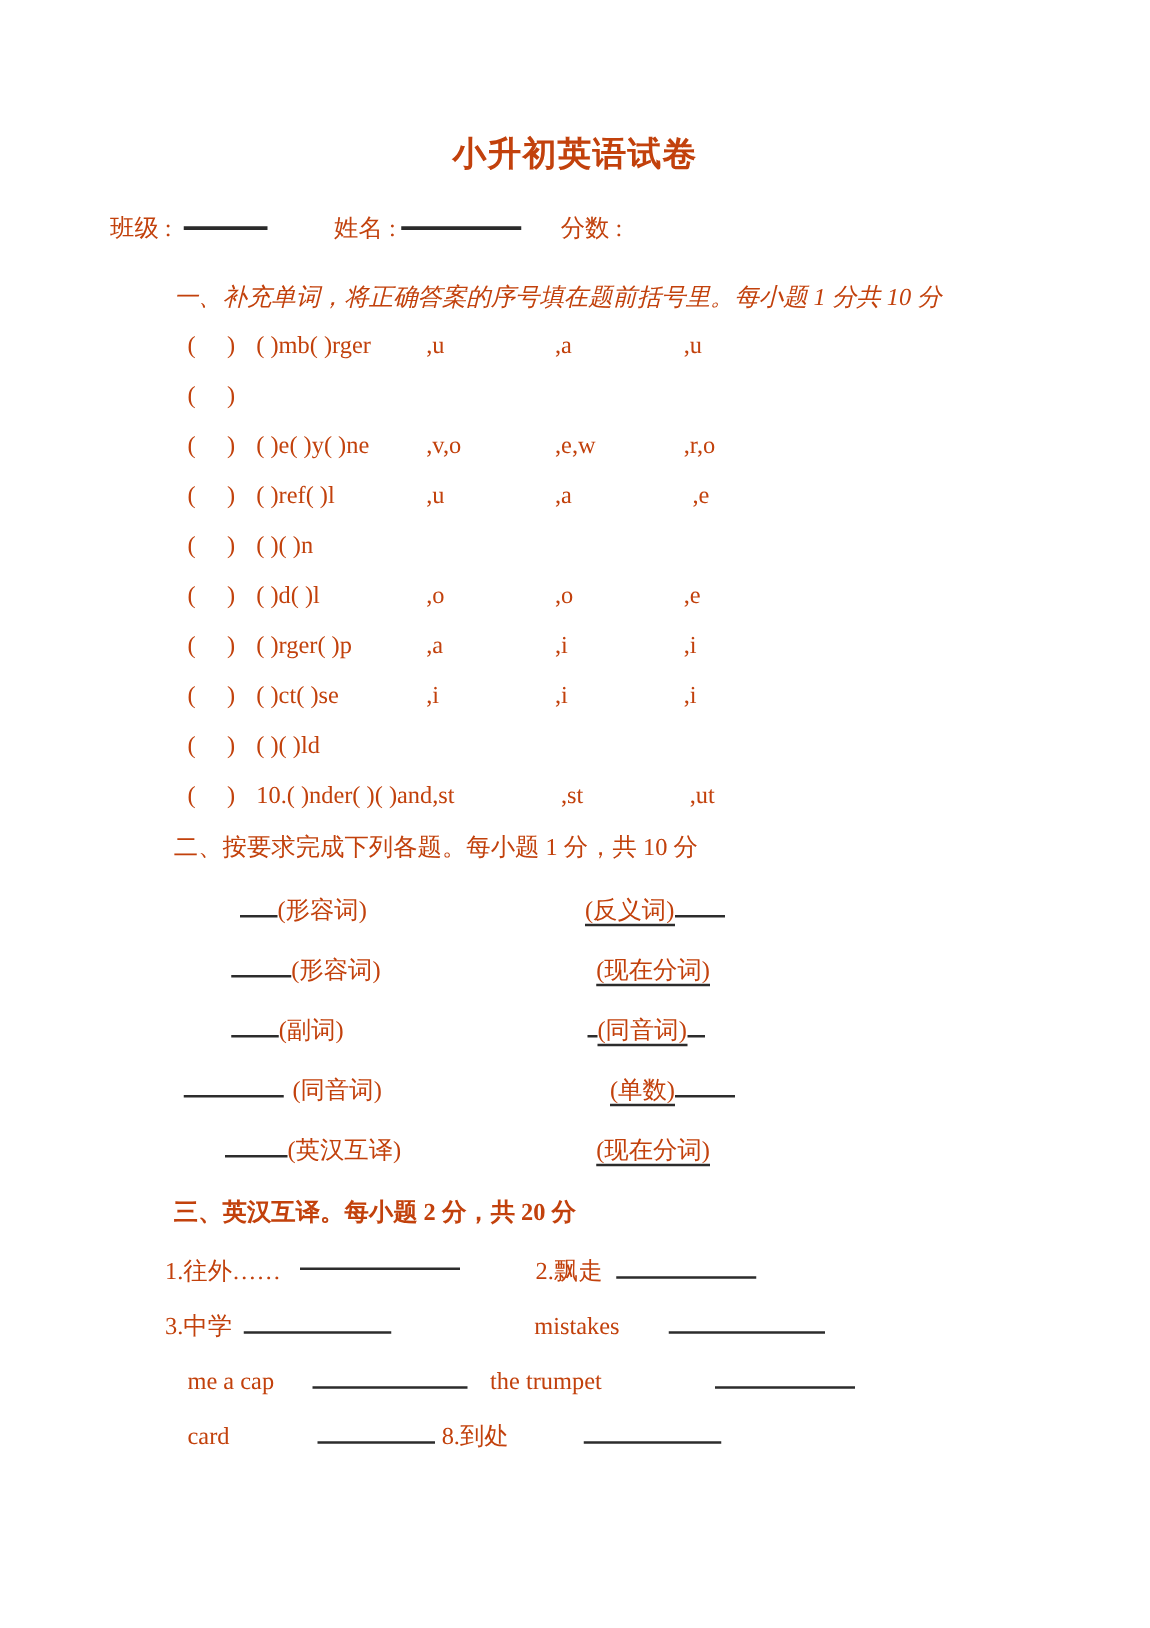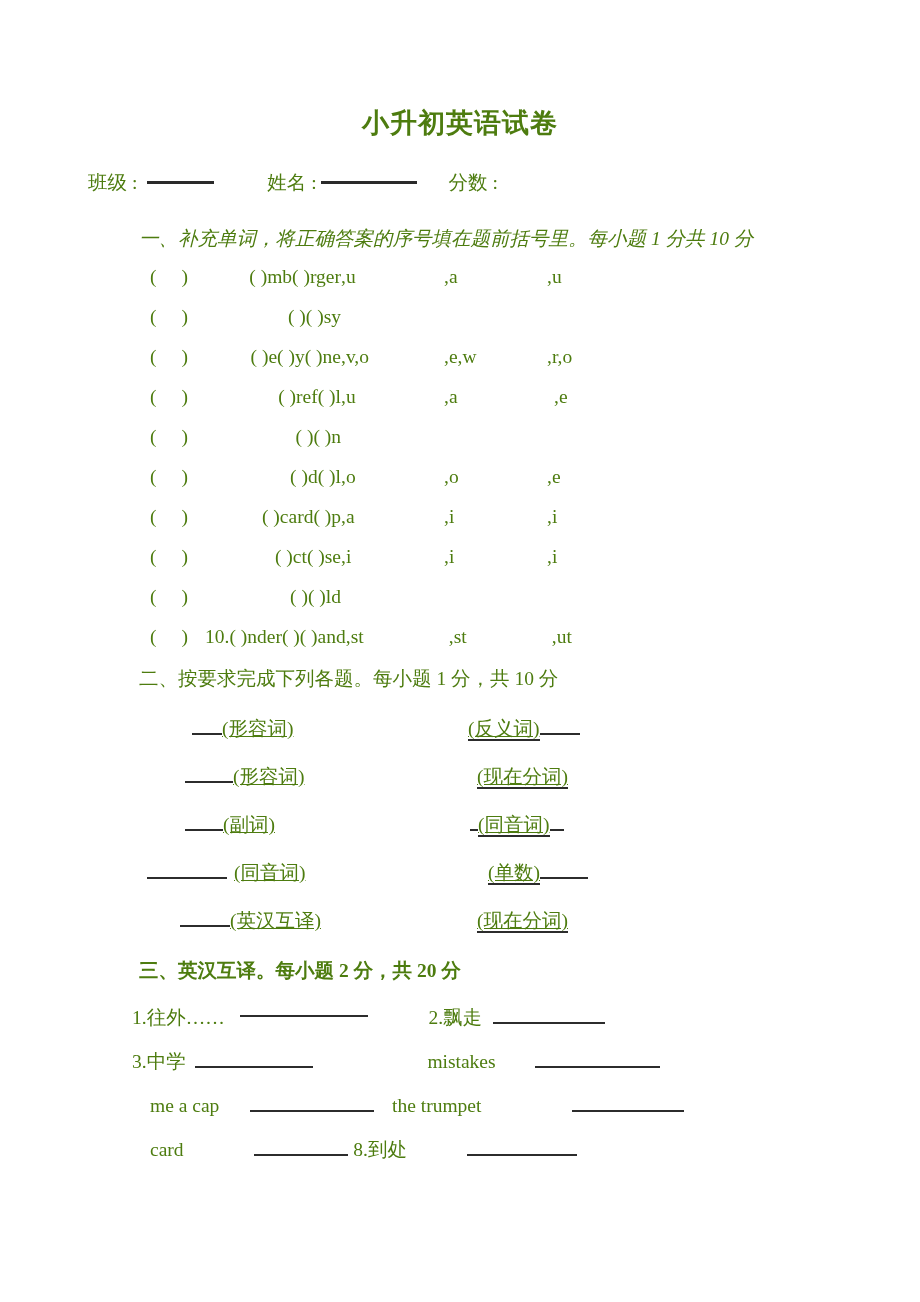--- a/index.html
+++ b/index.html
@@ -1,20 +1,20 @@
 <!DOCTYPE html>
 <html><head>
 <meta charset="utf-8">
 <style>
   html,body{margin:0;padding:0;background:#ffffff;}
   .page{
     position:relative;
     width:920px;height:1302px;
     background:#ffffff;
-    color:#4d7c0f;
+    color:#c2410c;
     font-family:"Liberation Serif","DejaVu Serif",serif;
     font-size:19.5px;
     overflow:hidden;
   }
   
   .title{
     padding-top:105px;
     height:40px;
     text-align:center;
     font-family:"DejaVu Sans","Liberation Sans",sans-serif;
@@ -51,37 +51,37 @@
     padding-left:150px;
     display:flex;align-items:baseline;
   }
   .br{
     display:inline-flex;
     justify-content:space-between;
     width:38px;
     margin-right:17px;
     flex:none;
   }
-  .word{display:inline-block;min-width:136px;white-space:pre;flex:none;text-align:right;}
+  .word{display:inline-block;min-width:136px;white-space:pre;flex:none;}
   .opt{display:inline-block;width:103px;white-space:pre;flex:none;}
   
   .blank{
     display:inline-block;
     border-bottom:2px solid #2c2c2c;
     height:2px;
   }
   .mid{position:relative;top:-7px;border-bottom-width:2.5px;}
   
   .s2rows{margin-top:13px;}
   .s2row{
     height:48px;line-height:48px;
     display:flex;align-items:baseline;
   }
-  .s2l{width:468px;flex:none;text-decoration:underline;}
-  .u{border-bottom:2px solid #2c2c2c;text-decoration:underline;}
+  .s2l{width:468px;flex:none;}
+  .u{border-bottom:2px solid #2c2c2c;}
   
   .s3rows{margin-top:12px;}
   .s3row{height:44px;line-height:44px;white-space:nowrap;}
 </style>
 </head>
 <body>
 
 <div class="page">
 
   <div class="title">小升初英语试卷</div>
@@ -105,21 +105,20 @@
       <span class="word">( )mb( )rger</span>
       <span class="opt">,u</span>
       <span class="opt">,a</span>
       <span class="opt">,u</span>
     </div>
     <div class="s1row">
       <span class="br">
           <span>(</span>
           <span>)</span>
         </span>
-      <span class="word">( )( )sy</span>
     </div>
     <div class="s1row">
       <span class="br">
           <span>(</span>
           <span>)</span>
         </span>
       <span class="word">( )e( )y( )ne</span>
       <span class="opt">,v,o</span>
       <span class="opt">,e,w</span>
       <span class="opt">,r,o</span>
@@ -149,21 +148,21 @@
       <span class="word">( )d( )l</span>
       <span class="opt">,o</span>
       <span class="opt">,o</span>
       <span class="opt">,e</span>
     </div>
     <div class="s1row">
       <span class="br">
           <span>(</span>
           <span>)</span>
         </span>
-      <span class="word">( )card( )p</span>
+      <span class="word">( )rger( )p</span>
       <span class="opt">,a</span>
       <span class="opt">,i</span>
       <span class="opt">,i</span>
     </div>
     <div class="s1row">
       <span class="br">
           <span>(</span>
           <span>)</span>
         </span>
       <span class="word">( )ct( )se</span>

